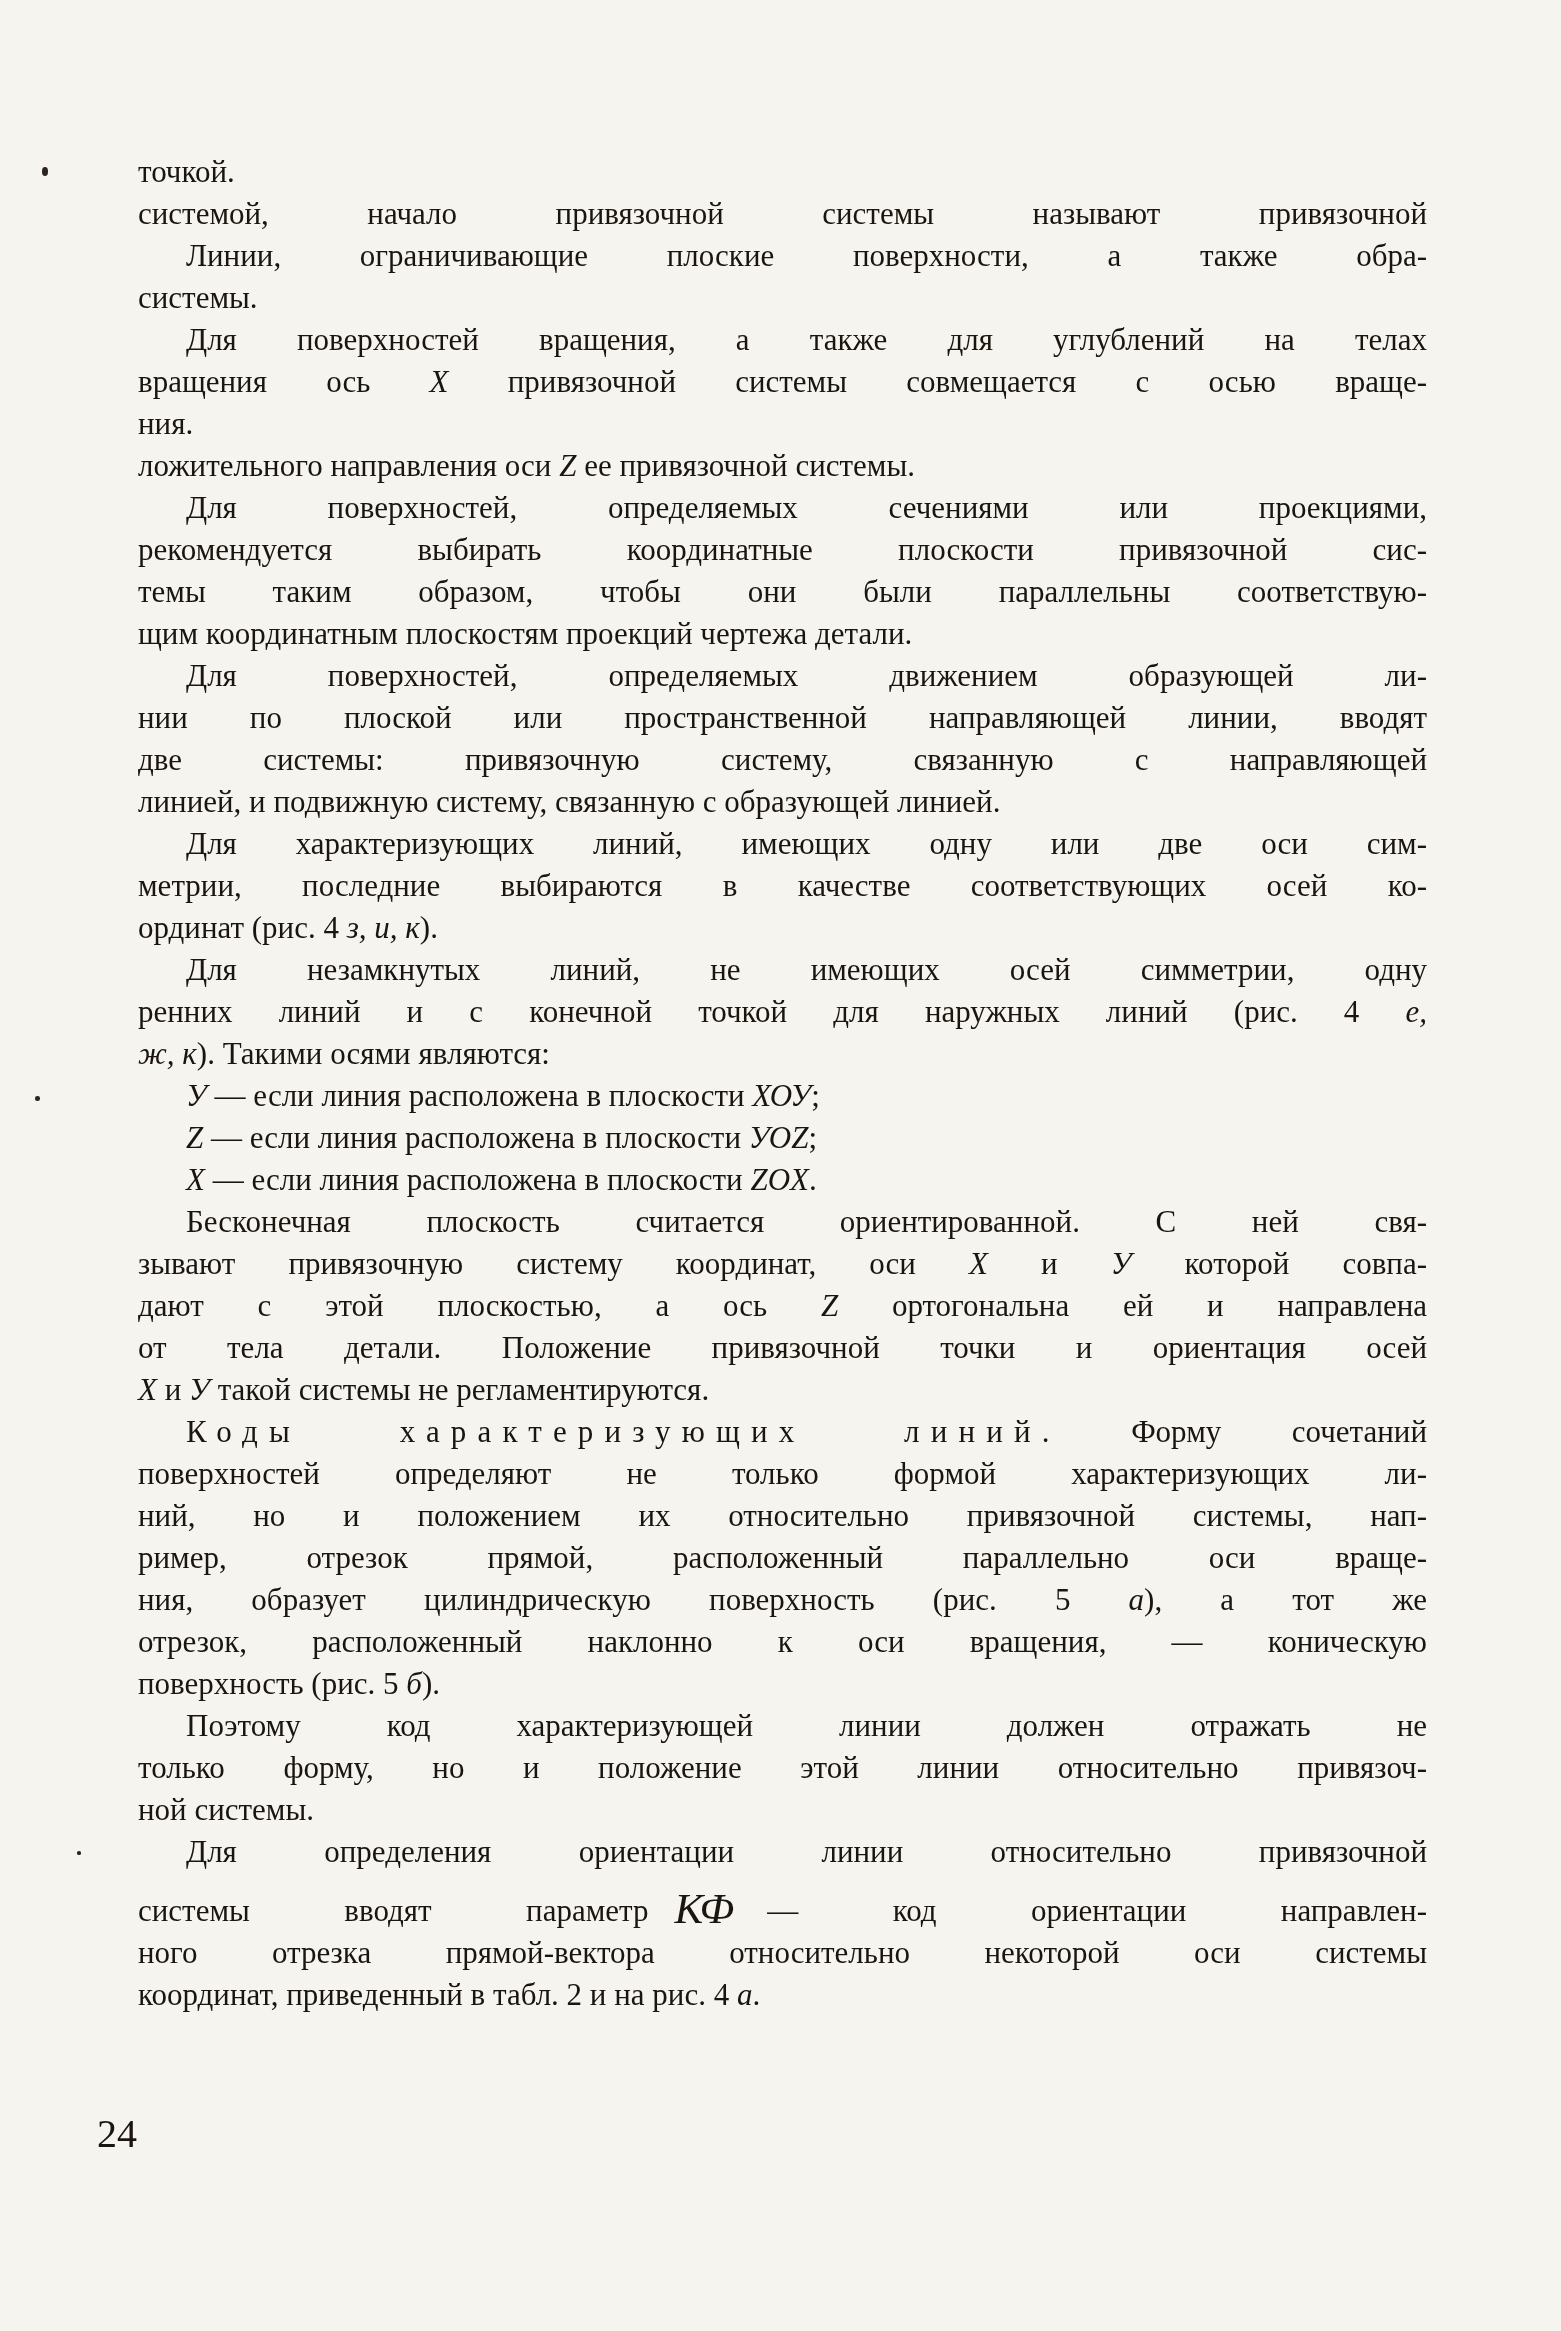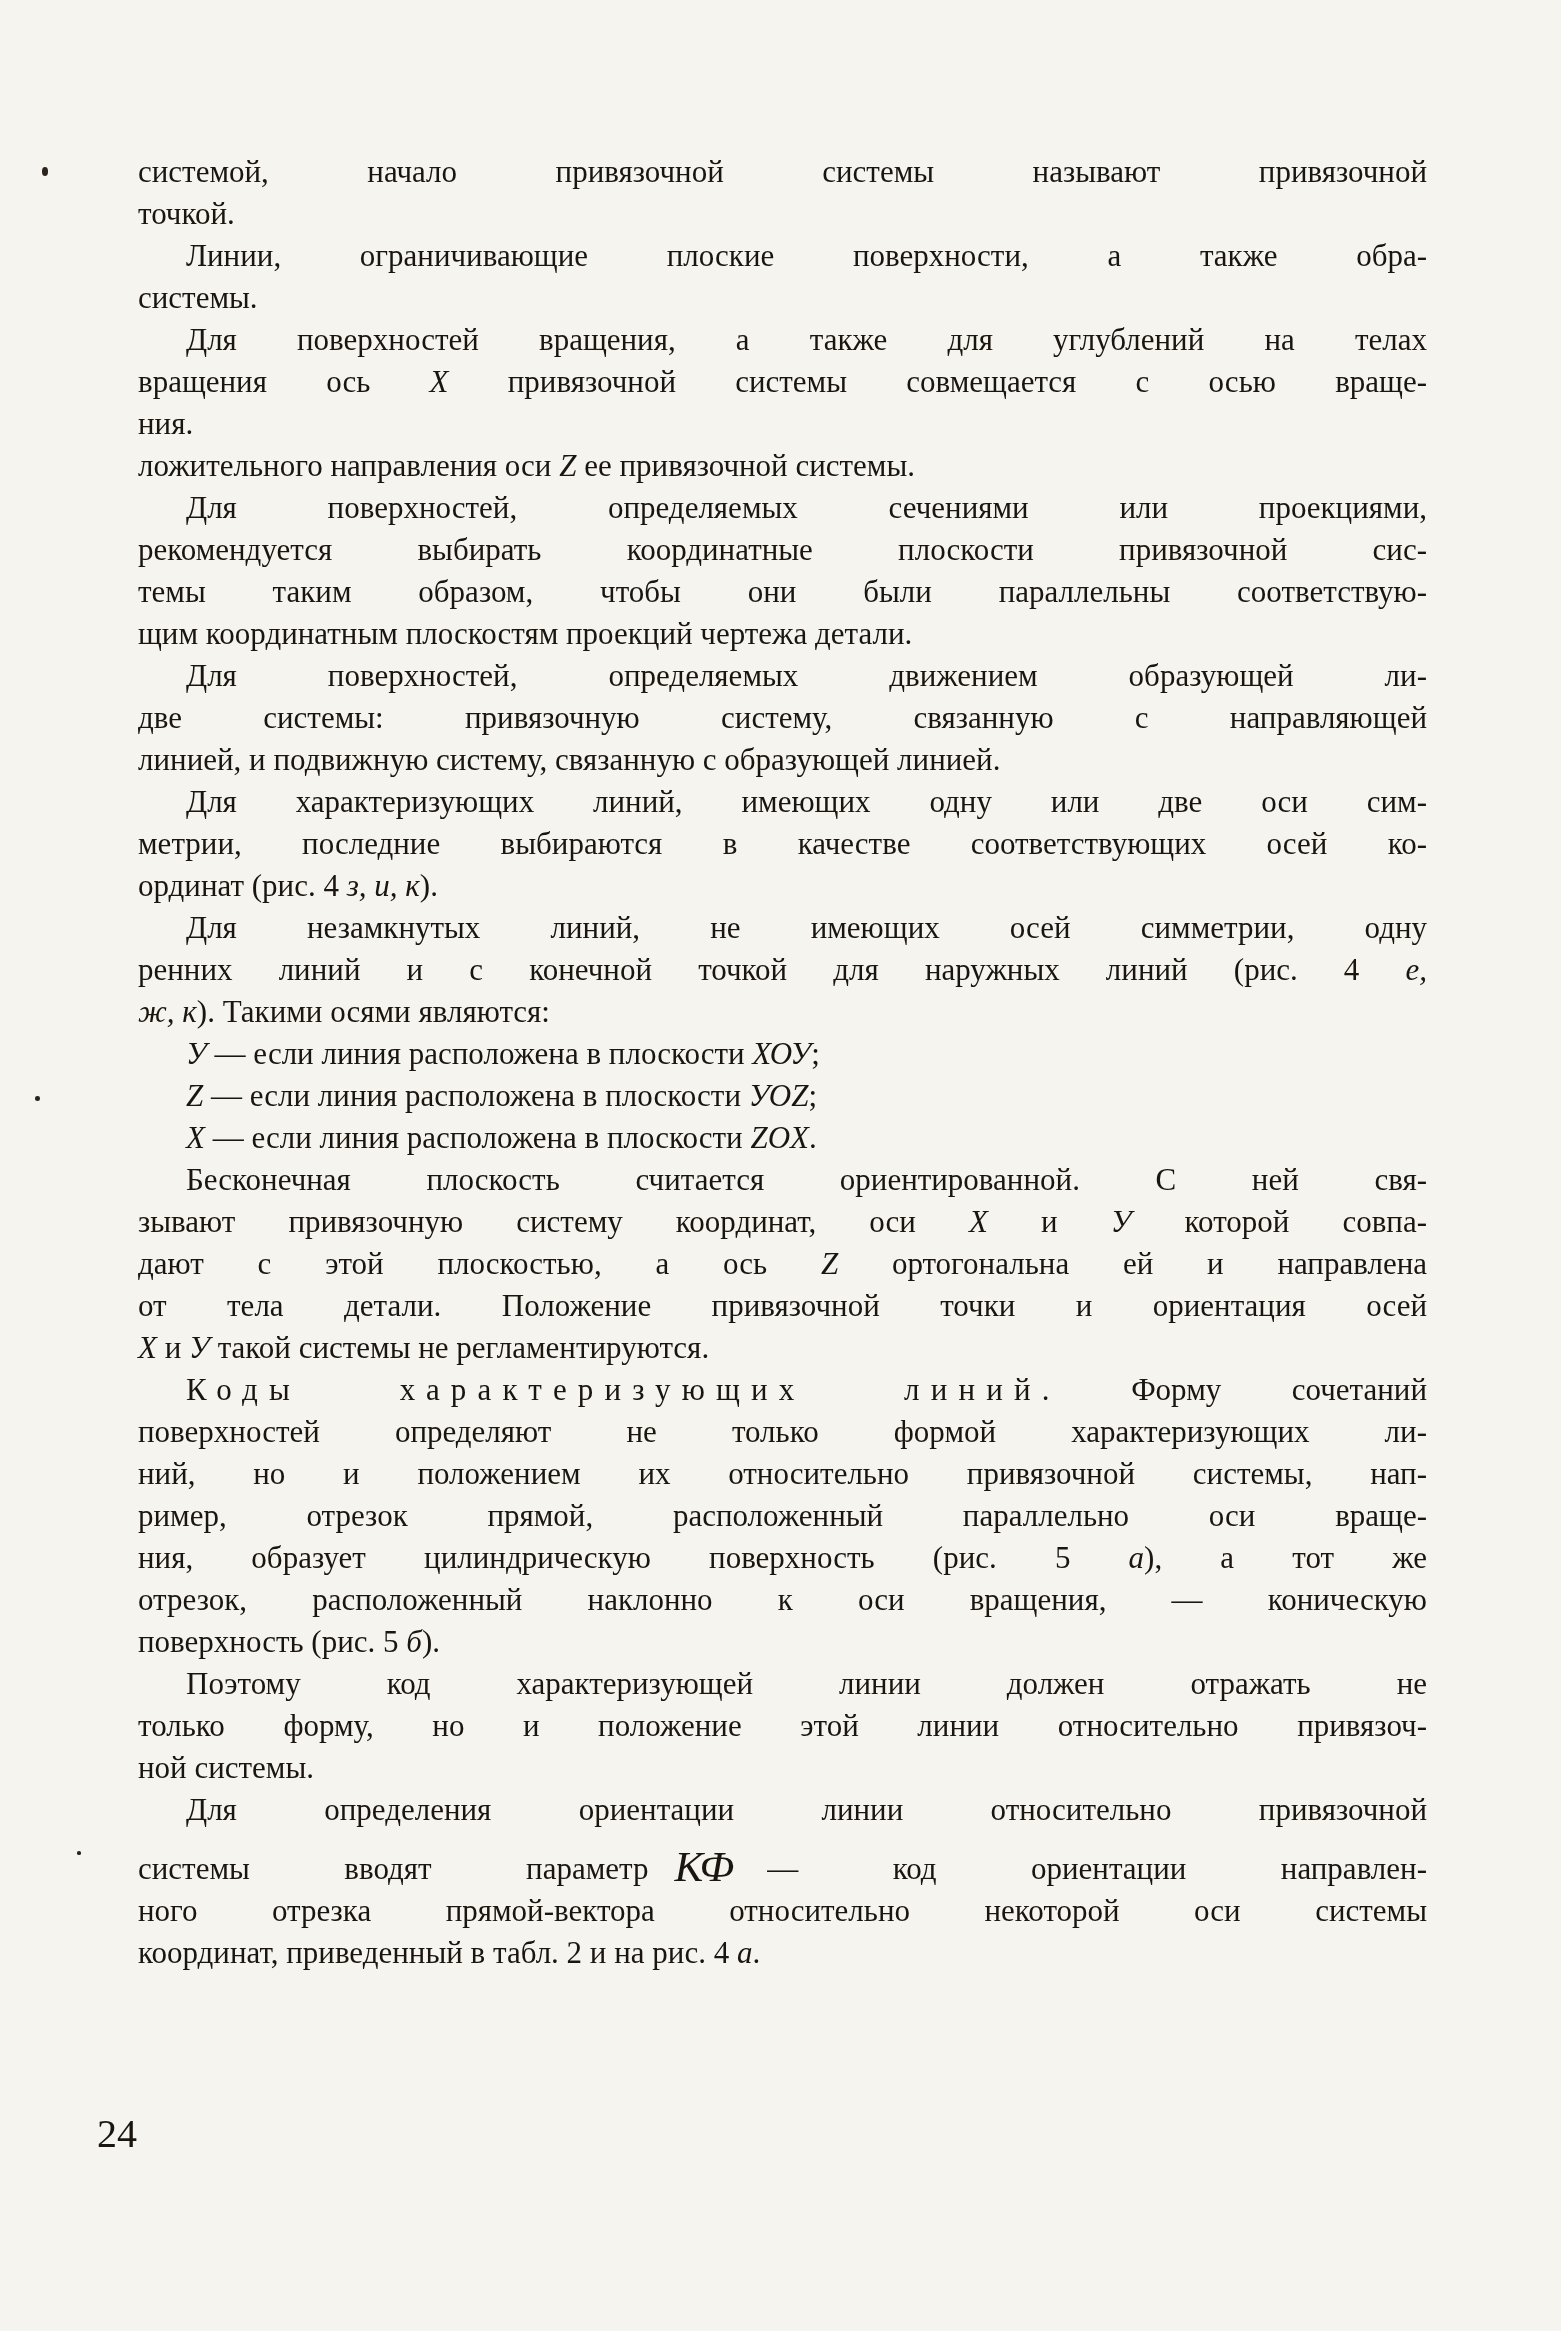--- a/index.html
+++ b/index.html
@@ -49,33 +49,34 @@
   .speck.s3 { left: 77px; top: 1851px; width: 3.7px; height: 3.7px; }
 </style>
 </head>
 <body>
 
 <div class="page">
   <div class="speck s1"></div>
   <div class="speck s2"></div>
   <div class="speck s3"></div>
   <div class="text-block">
+      <div class="line last"><span>точкой.</span></div>
       <div class="line"><span>системой, начало привязочной системы называют привязочной</span></div>
-      <div class="line last"><span>точкой.</span></div>
       <div class="line first"><span>Линии, ограничивающие плоские поверхности, а также обра-</span></div>
       <div class="line last"><span>системы.</span></div>
       <div class="line first"><span>Для поверхностей вращения, а также для углублений на телах</span></div>
       <div class="line"><span>вращения ось </span><span class="seg-italic">X</span><span> привязочной системы совмещается с осью враще-</span></div>
       <div class="line last"><span>ния.</span></div>
       <div class="line last"><span>ложительного направления оси </span><span class="seg-italic">Z</span><span> ее привязочной системы.</span></div>
       <div class="line first"><span>Для поверхностей, определяемых сечениями или проекциями,</span></div>
       <div class="line"><span>рекомендуется выбирать координатные плоскости привязочной сис-</span></div>
       <div class="line"><span>темы таким образом, чтобы они были параллельны соответствую-</span></div>
       <div class="line last"><span>щим координатным плоскостям проекций чертежа детали.</span></div>
       <div class="line first"><span>Для поверхностей, определяемых движением образующей ли-</span></div>
+      <div class="line"><span>нии по плоской или пространственной направляющей линии, вводят</span></div>
       <div class="line"><span>две системы: привязочную систему, связанную с направляющей</span></div>
       <div class="line last"><span>линией, и подвижную систему, связанную с образующей линией.</span></div>
       <div class="line first"><span>Для характеризующих линий, имеющих одну или две оси сим-</span></div>
       <div class="line"><span>метрии, последние выбираются в качестве соответствующих осей ко-</span></div>
       <div class="line last"><span>ординат (рис. 4 </span><span class="seg-italic">з, и, к</span><span>).</span></div>
       <div class="line first"><span>Для незамкнутых линий, не имеющих осей симметрии, одну</span></div>
       <div class="line"><span>ренних линий и с конечной точкой для наружных линий (рис. 4 </span><span class="seg-italic">е,</span></div>
       <div class="line last"><span class="seg-italic">ж, к</span><span>). Такими осями являются:</span></div>
       <div class="line first last"><span class="seg-italic">У</span><span> — если линия расположена в плоскости </span><span class="seg-italic">ХОУ</span><span>;</span></div>
       <div class="line first last"><span class="seg-italic">Z</span><span> — если линия расположена в плоскости </span><span class="seg-italic">УОZ</span><span>;</span></div>

